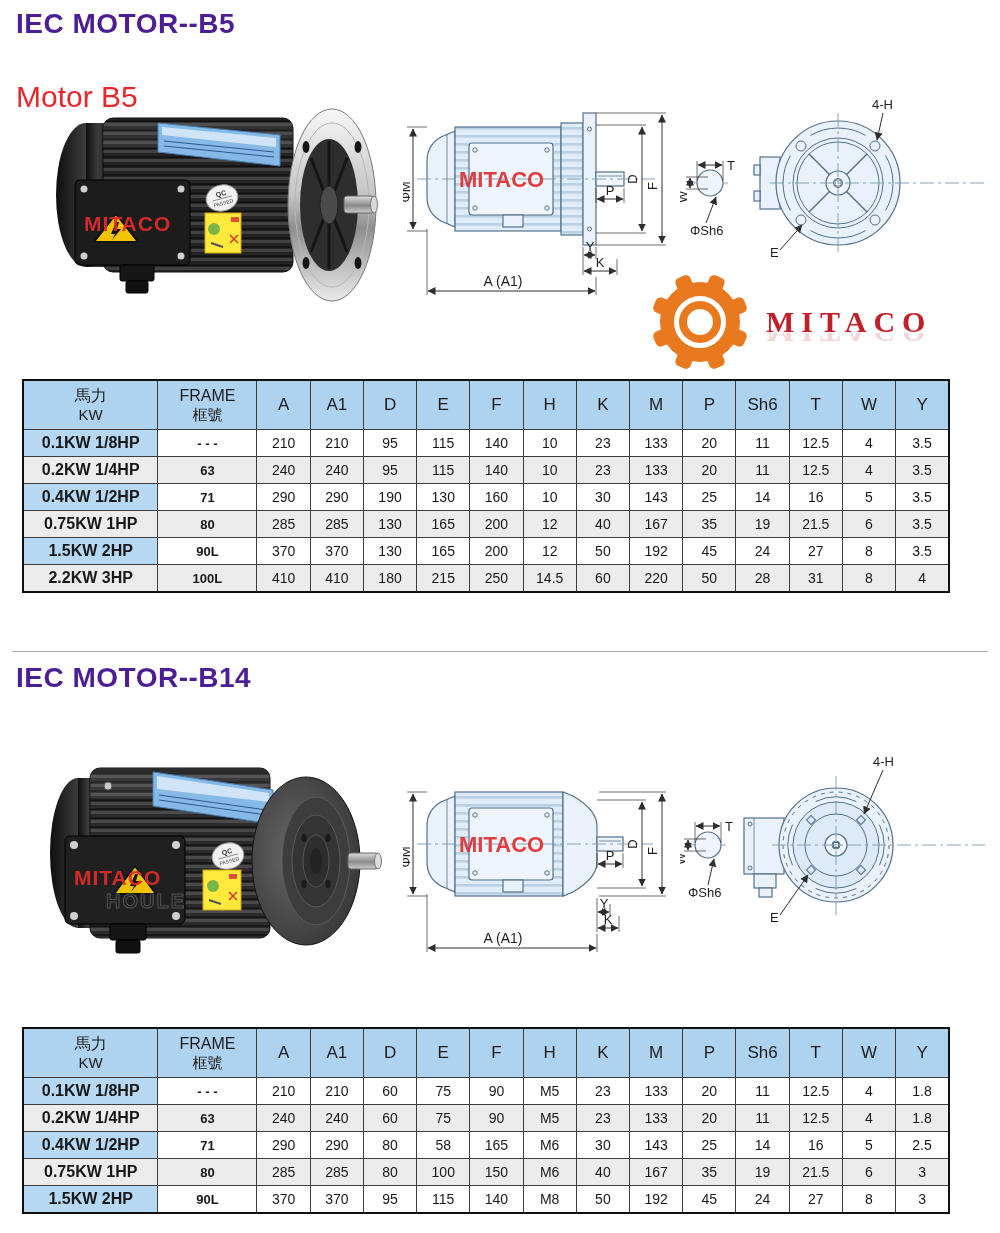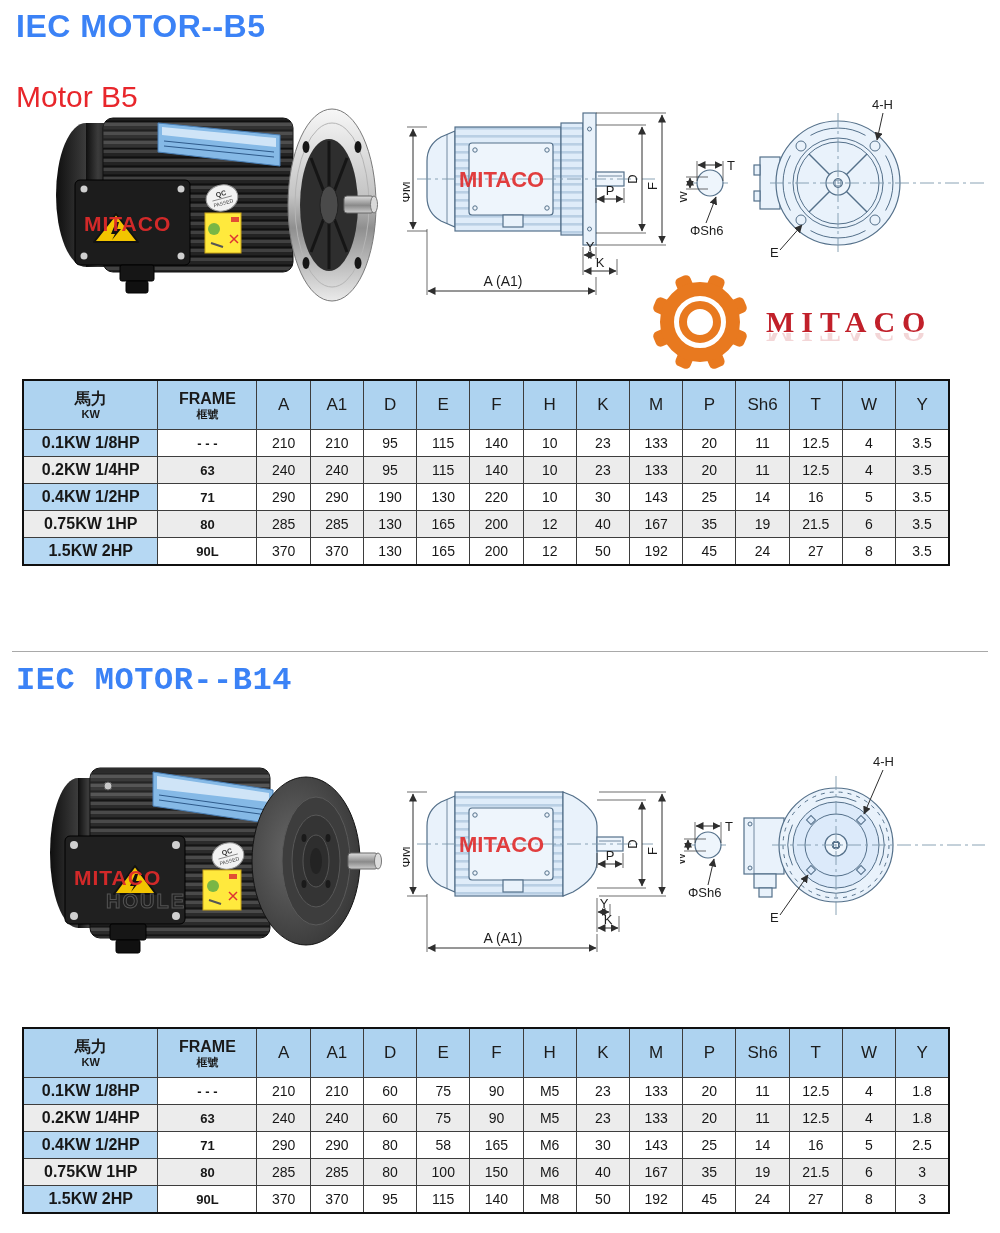--- a/index.html
+++ b/index.html
@@ -1,38 +1,38 @@
 <!DOCTYPE html>
 <html><head>
 <meta charset="utf-8">
 <style>
   html,body{margin:0;padding:0;background:#fff;}
   .page{position:relative;width:1000px;height:1233px;background:#fff;overflow:hidden;
         font-family:"Liberation Sans",sans-serif;color:#1a1a1a;}
   .abs{position:absolute;}
-  .sec-title{position:absolute;font-size:32px;font-weight:bold;color:#3b82f6;letter-spacing:.5px;}
+  .sec-title{position:absolute;font-size:28px;font-weight:bold;color:#4c1d95;letter-spacing:.5px;}
   .sec-sub{position:absolute;font-size:30px;color:#e8262b;}
   .divider{position:absolute;height:1px;background:#a9a9a9;}
 
   
   .logo{position:absolute;display:flex;align-items:center;}
   .logo-textwrap{margin-left:16px;position:relative;}
   .logo-text{font-family:"Liberation Serif",serif;font-weight:bold;font-size:30px;
              color:#c1202a;letter-spacing:7px;line-height:1;}
   .logo-reflect{position:absolute;top:26px;left:0;transform:scaleY(-1);opacity:.18;
                 height:14px;overflow:hidden;}
 
   
   .tbl-wrap{position:absolute;}
   table.spec{border-collapse:collapse;width:100%;table-layout:fixed;border:2px solid #101010;}
   .spec th,.spec td{border:1px solid #3d3d3d;text-align:center;vertical-align:middle;padding:0;overflow:hidden;}
-  .spec th{background:#aed3f0;height:48px;font-weight:bold;}
+  .spec th{background:#aed3f0;height:48px;font-weight:normal;}
   .spec th.col-dim{font-size:17px;font-weight:normal;color:#1c1c1c;}
   .spec .hl1{font-size:16px;line-height:1.2;}
-  .spec .hl2{font-size:11px;line-height:1.2;}
+  .spec .hl2{font-size:15px;line-height:1.2;}
   .spec td{height:26px;font-size:14px;color:#171717;background:#fff;}
   .spec tbody tr:nth-child(even) td{background:#ececec;}
   .spec td.power-cell{background:#b6d8f3;font-weight:bold;font-size:16px;}
   .spec td.frame-cell{font-weight:bold;font-size:13px;}
   .spec th:nth-child(1){width:14.4%;}
   .spec th:nth-child(2){width:10.6%;}
 
   
   .body{fill:#e9f2fb;stroke:#54708a;stroke-width:1.2;}
   .body2{fill:#eef5fc;stroke:#54708a;stroke-width:1.2;}
@@ -315,21 +315,21 @@
             <td class="dim-cell">4</td>
             <td class="dim-cell">3.5</td>
           </tr>
           <tr>
             <td class="power-cell">0.4KW 1/2HP</td>
             <td class="frame-cell">71</td>
             <td class="dim-cell">290</td>
             <td class="dim-cell">290</td>
             <td class="dim-cell">190</td>
             <td class="dim-cell">130</td>
-            <td class="dim-cell">220</td>
+            <td class="dim-cell">160</td>
             <td class="dim-cell">10</td>
             <td class="dim-cell">30</td>
             <td class="dim-cell">143</td>
             <td class="dim-cell">25</td>
             <td class="dim-cell">14</td>
             <td class="dim-cell">16</td>
             <td class="dim-cell">5</td>
             <td class="dim-cell">3.5</td>
           </tr>
           <tr>
@@ -359,27 +359,44 @@
             <td class="dim-cell">200</td>
             <td class="dim-cell">12</td>
             <td class="dim-cell">50</td>
             <td class="dim-cell">192</td>
             <td class="dim-cell">45</td>
             <td class="dim-cell">24</td>
             <td class="dim-cell">27</td>
             <td class="dim-cell">8</td>
             <td class="dim-cell">3.5</td>
           </tr>
+          <tr>
+            <td class="power-cell">2.2KW 3HP</td>
+            <td class="frame-cell">100L</td>
+            <td class="dim-cell">410</td>
+            <td class="dim-cell">410</td>
+            <td class="dim-cell">180</td>
+            <td class="dim-cell">215</td>
+            <td class="dim-cell">250</td>
+            <td class="dim-cell">14.5</td>
+            <td class="dim-cell">60</td>
+            <td class="dim-cell">220</td>
+            <td class="dim-cell">50</td>
+            <td class="dim-cell">28</td>
+            <td class="dim-cell">31</td>
+            <td class="dim-cell">8</td>
+            <td class="dim-cell">4</td>
+          </tr>
         </tbody>
       </table>
   </div>
 
   <div class="divider" style="left:12px;top:651px;width:976px;"></div>
 
-  <div class="sec-title" style="left:16px;top:662px;font-family:Liberation Mono, monospace;">IEC MOTOR--B14</div>
+  <div class="sec-title" style="left:16px;top:662px;">IEC MOTOR--B14</div>
 
   <svg class="abs" style="left:48px;top:748px;" width="335" height="240" viewBox="0 0 335 240">
     <ellipse cx="30" cy="105" rx="28" ry="75" fill="url(#capG)"></ellipse>
     <rect x="30" y="30" width="20" height="150" fill="url(#capG)"></rect>
     <rect x="42" y="20" width="180" height="170" rx="10" fill="url(#ribP2)" stroke="#111"></rect>
     <rect x="42" y="24" width="180" height="26" fill="#fff" opacity=".07"></rect>
     <circle cx="60" cy="38" r="4" fill="#c9c9c9" stroke="#555"></circle>
     <polygon points="105,24 225,42 225,76 105,58" fill="#85b9e6" stroke="#4a7fb5"></polygon>
     <polygon points="109,28 221,45 221,54 109,41" fill="#d7e9f8" opacity=".9"></polygon>
     <line x1="111" y1="47" x2="219" y2="62" stroke="#2e5a8a" stroke-width="1"></line>

